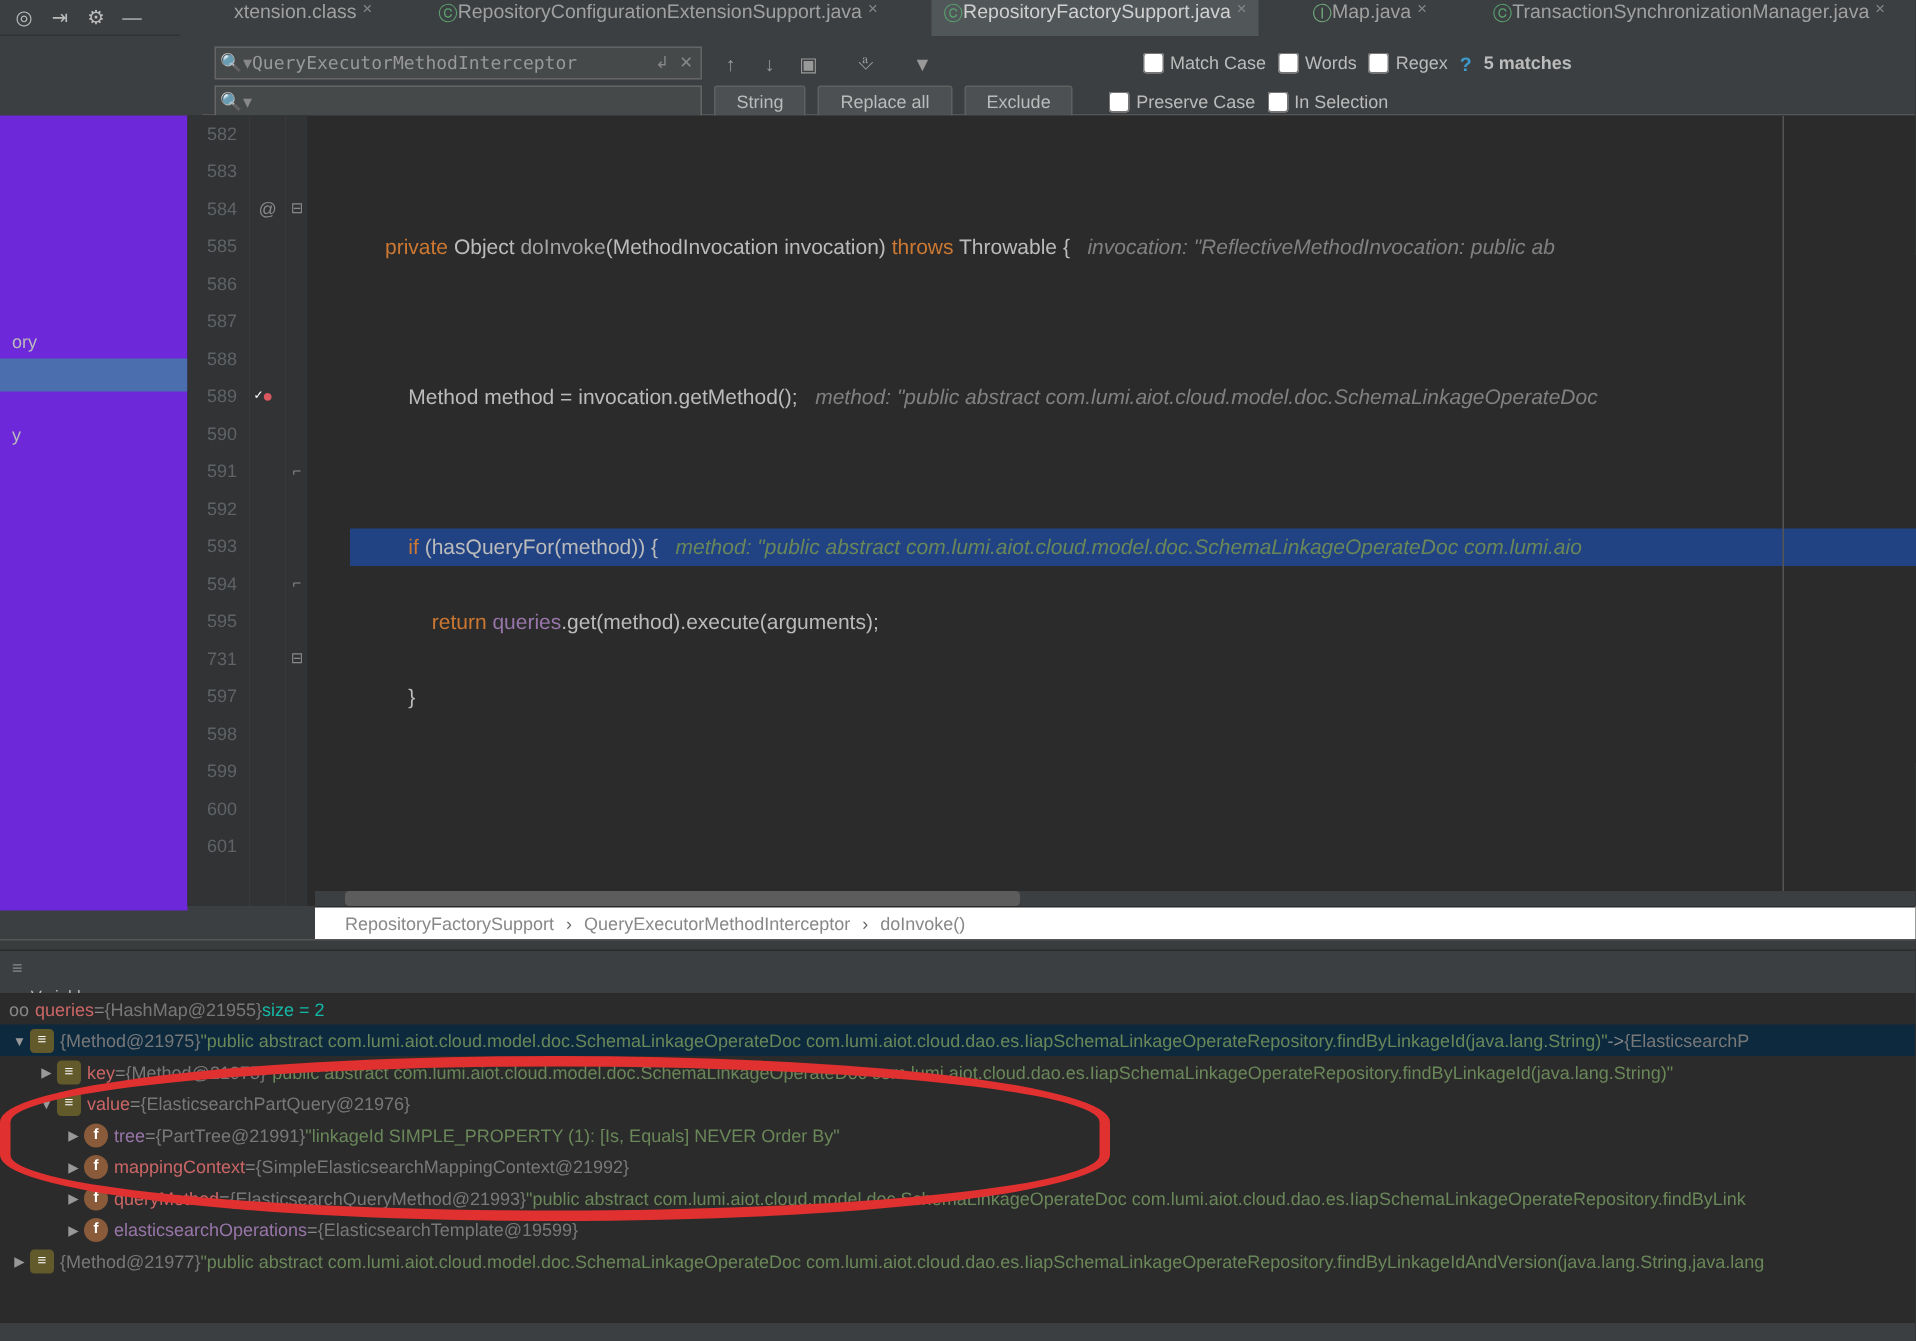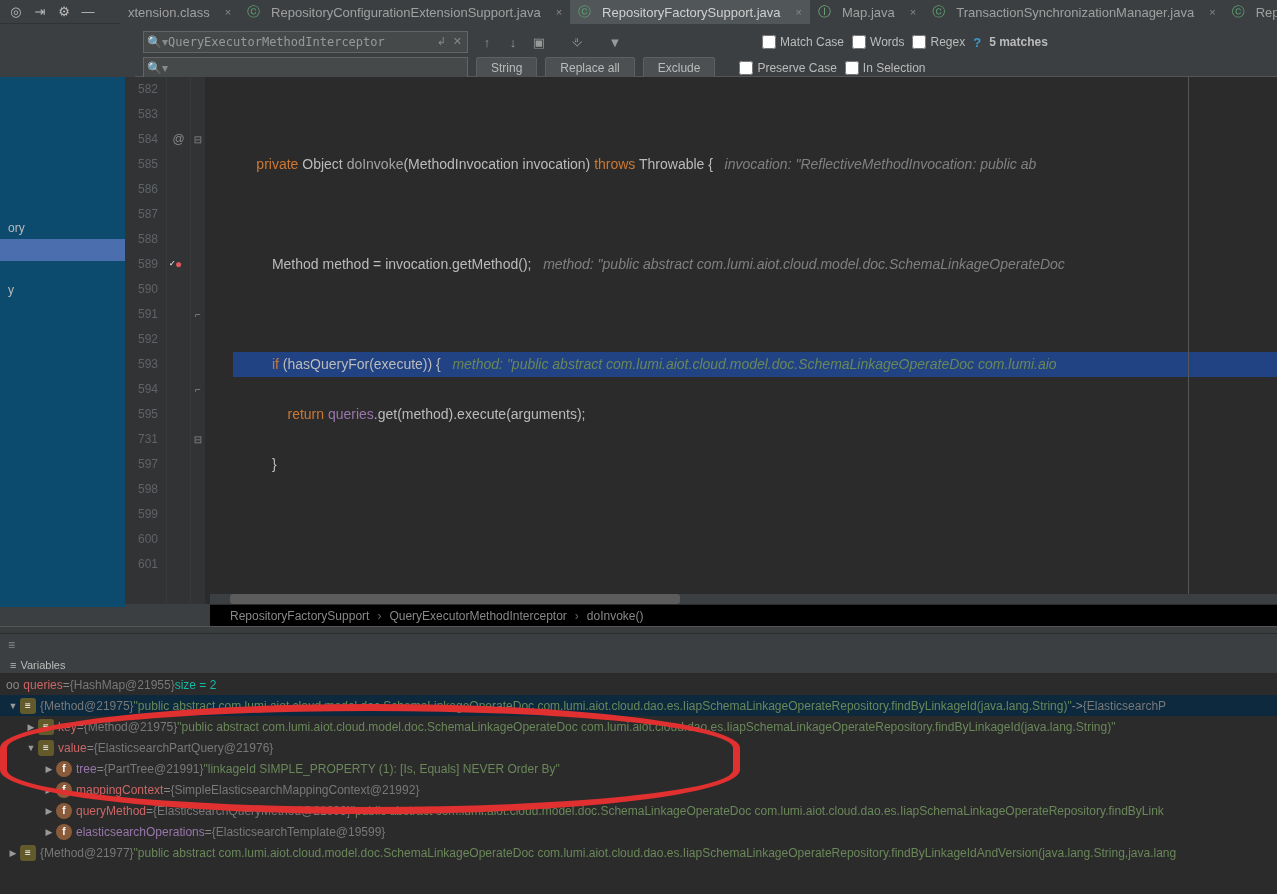--- a/index.html
+++ b/index.html
@@ -2,71 +2,71 @@
 <html><head>
 <meta charset="utf-8">
 <style>
 * { margin: 0; padding: 0; box-sizing: border-box; font-family: 'Segoe UI', sans-serif; }
 body { background: #3c3f41; color: #bbbbbb; font-size: 13px; overflow: hidden; width: 1277px; height: 894px; position: relative; }
 
 .toolbar-top { height: 24px; background: #3c3f41; display: flex; align-items: center; padding: 0 4px; border-bottom: 1px solid #323232; }
 .toolbar-top .icon-btn { width: 24px; height: 24px; display: flex; align-items: center; justify-content: center; cursor: pointer; }
 
 .tabs-row { height: 24px; background: #3c3f41; display: flex; align-items: center; overflow: hidden; position: absolute; top: 0; left: 120px; right: 0; }
-.tab { display: flex; align-items: center; gap: 11px; padding: 0 8px; height: 24px; cursor: pointer; white-space: nowrap; color: #a0a0a0; }
+.tab { display: flex; align-items: flex-start; gap: 0; padding: 0 8px; height: 24px; cursor: pointer; white-space: nowrap; color: #a0a0a0; margin-left: 28px; }
 .tab.active { background: #515658; color: #d0d0d0; }
 .tab .close-x { color: #888; margin-left: 4px; font-size: 11px; }
 
 .search-bar { position: absolute; top: 27px; left: 135px; right: 0; height: 50px; background: #3c3f41; padding: 4px 8px; display: flex; flex-direction: column; gap: 4px; border-bottom: 1px solid #555; }
 .search-row { display: flex; align-items: center; gap: 8px; }
 .search-input-wrap { position: relative; width: 325px; }
 .search-input { width: 100%; height: 22px; background: #45494a; border: 1px solid #646464; color: #999; padding: 0 20px 0 24px; font-family: 'Consolas', monospace; font-size: 12px; }
 .search-icon-in { position: absolute; left: 4px; top: 4px; color: #888; font-size: 12px; }
 .search-close { position: absolute; right: 6px; top: 4px; color: #888; font-size: 11px; cursor: pointer; }
 .search-newline { position: absolute; right: 22px; top: 4px; color: #888; font-size: 11px; }
 .search-actions { display: flex; gap: 4px; }
 .search-action-icon { width: 22px; height: 22px; display: flex; align-items: center; justify-content: center; cursor: pointer; color: #999; }
 .checkbox-wrap { display: flex; align-items: center; gap: 4px; cursor: pointer; color: #bbb; font-size: 12px; }
 .checkbox-wrap input { width: 14px; height: 14px; }
 .match-count { color: #bbb; font-size: 12px; font-weight: bold; }
 .question { color: #3d9bcc; font-weight: bold; cursor: pointer; }
 .btn { background: #4c5052; border: 1px solid #5e6060; color: #bbb; padding: 2px 14px; height: 22px; cursor: pointer; font-size: 12px; border-radius: 2px; }
 
-.left-stub { position: absolute; left: 0; top: 77px; width: 125px; background: #0c4a6e; height: 530px; }
+.left-stub { position: absolute; left: 0; top: 77px; width: 125px; background: #6d28d9; height: 530px; }
 .left-stub .stub-item { padding: 4px 8px; color: #bbb; font-size: 12px; }
 .left-stub .stub-item.sel { background: #4b6eaf; color: #fff; }
 
 .editor { position: absolute; top: 77px; left: 125px; right: 0; bottom: 290px; background: #2b2b2b; display: flex; overflow: hidden; }
 .gutter { width: 42px; background: #313335; text-align: right; padding-right: 8px; font-family: 'Consolas', monospace; font-size: 12px; color: #606366; line-height: 25px; border-right: 1px solid #3a3a3a; }
 .marker-gutter { width: 24px; background: #313335; line-height: 25px; font-size: 12px; text-align: center; border-right: 1px solid #3a3a3a; }
 .fold-gutter { width: 14px; background: #313335; line-height: 25px; font-size: 10px; text-align: center; color: #888; }
 .code { flex: 1; font-family: 'Consolas', monospace; font-size: 14px; line-height: 25px; white-space: pre; overflow-x: auto; position: relative; padding-left: 28px; }
 .line { height: 25px; }
 .line.hl { background: #214283; }
 .k-orange { color: #cc7832; }
 .k-yellow { color: #a3a3a3; }
 .k-purple { color: #9876aa; }
 .k-comment { color: #808080; font-style: italic; }
 .k-anno { color: #bbb529; }
 .right-border { position: absolute; width: 1px; top: 0; bottom: 0; background: #555; right: 88px; }
 
 .scrollbar-h { position: absolute; left: 210px; right: 0; height: 10px; bottom: 290px; background: #3c3f41; }
 .scrollbar-thumb { position: absolute; height: 10px; background: #5c5c5c; border-radius: 3px; }
 
-.breadcrumb { position: absolute; left: 210px; right: 0; height: 22px; bottom: 268px; background: #000000; display: flex; align-items: center; gap: 8px; padding-left: 20px; color: #888; font-size: 12px; border-top: 1px solid #2b2b2b; }
+.breadcrumb { position: absolute; left: 210px; right: 0; height: 22px; bottom: 268px; background: #ffffff; display: flex; align-items: center; gap: 8px; padding-left: 20px; color: #888; font-size: 12px; border-top: 1px solid #2b2b2b; }
 .breadcrumb span { cursor: pointer; }
 .breadcrumb .sep { color: #666; }
 
 .divider-bar { position: absolute; left: 0; right: 0; height: 8px; bottom: 260px; background: #3a3d3e; border-top: 1px solid #555; border-bottom: 1px solid #2b2b2b; }
 
 .debug-tab { position: absolute; left: 0; bottom: 238px; height: 22px; display: flex; align-items: center; padding-left: 8px; color: #bbb; font-size: 12px; gap: 6px; }
 
 .vars-header { position: absolute; left: 0; right: 0; bottom: 220px; height: 18px; background: #3c3f41; border-bottom: 1px solid #2b2b2b; padding-left: 10px; color: #bbb; font-size: 11px; display: flex; align-items: center; gap: 4px; }
 
-.vars-panel { position: absolute; left: 0; right: 0; bottom: 0; height: 220px; background: #2b2b2b; overflow: hidden; font-size: 12px; }
+.vars-panel { position: absolute; left: 0; right: 0; bottom: 12px; height: 220px; background: #2b2b2b; overflow: hidden; font-size: 12px; }
 .var-row { display: flex; align-items: center; height: 21px; white-space: nowrap; padding-left: 0px; }
 .var-row.sel { background: #0d293e; }
 .var-arrow { width: 14px; text-align: center; color: #999; font-size: 9px; cursor: pointer; }
 .var-icon { width: 16px; height: 16px; display: inline-flex; align-items: center; justify-content: center; margin-right: 4px; font-size: 10px; border-radius: 3px; font-weight: bold; }
 .var-icon.m { background: #625a2b; color: #fff; }
 .var-icon.f { background: #8a5b3a; color: #fff; border-radius: 50%; }
 .var-name { color: #9876aa; }
 .var-name.red { color: #cc6666; }
 .var-eq { color: #888; }
 .var-type { color: #787878; }
@@ -242,21 +242,21 @@
       <div>&nbsp;</div>
       <div>&nbsp;</div>
       <div>&nbsp;</div>
   </div>
   <div class="code">
 <div class="line"></div>
 <div class="line">      <span class="k-orange">private</span> <span>Object</span> <span class="k-yellow">doInvoke</span><span>(MethodInvocation invocation)</span> <span class="k-orange">throws</span> <span>Throwable {</span>   <span class="k-comment">invocation: "ReflectiveMethodInvocation: public ab</span></div>
 <div class="line"></div>
 <div class="line">          <span>Method method = invocation.getMethod();</span>   <span class="k-comment">method: "public abstract com.lumi.aiot.cloud.model.doc.SchemaLinkageOperateDoc</span></div>
 <div class="line"></div>
-<div class="line hl">          <span class="k-orange">if</span> <span>(hasQueryFor(execute)) {</span>   <span class="k-comment" style="color:#6a8759">method: "public abstract com.lumi.aiot.cloud.model.doc.SchemaLinkageOperateDoc com.lumi.aio</span></div>
+<div class="line hl">          <span class="k-orange">if</span> <span>(hasQueryFor(method)) {</span>   <span class="k-comment" style="color:#6a8759">method: "public abstract com.lumi.aiot.cloud.model.doc.SchemaLinkageOperateDoc com.lumi.aio</span></div>
 <div class="line">              <span class="k-orange">return</span> <span class="k-purple">queries</span><span>.get(method).execute(arguments);</span></div>
 <div class="line">          <span>}</span></div>
 <div class="line"></div>
 
 
 
 
 
 
 

